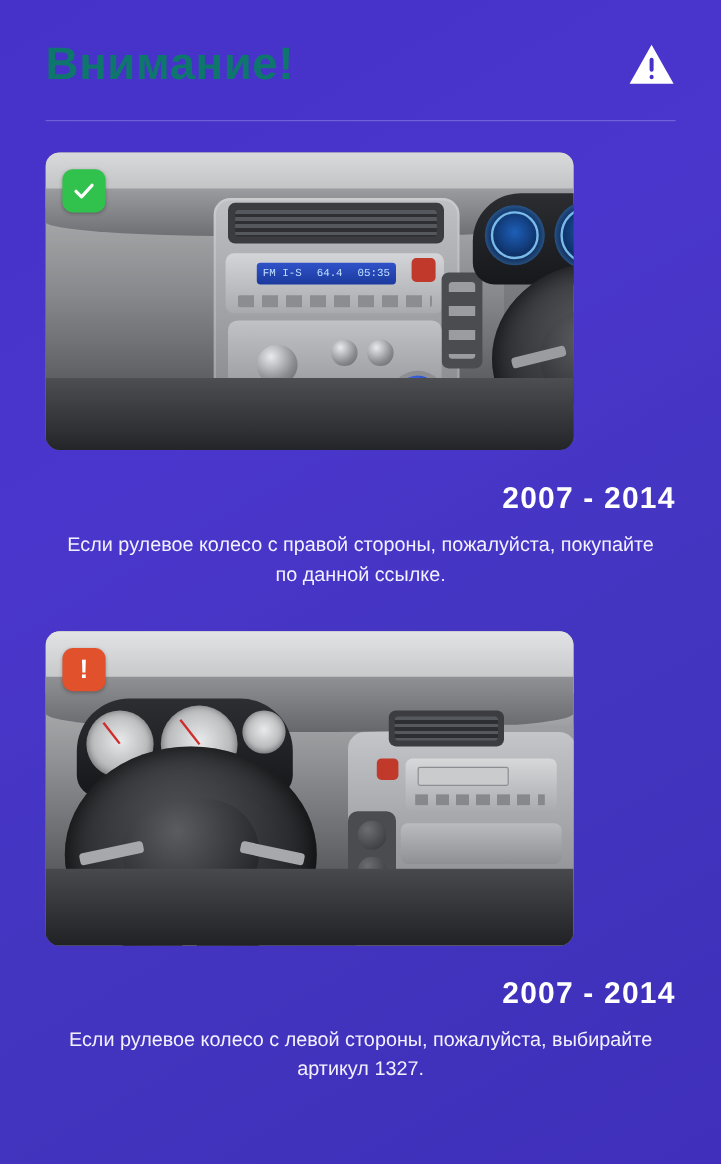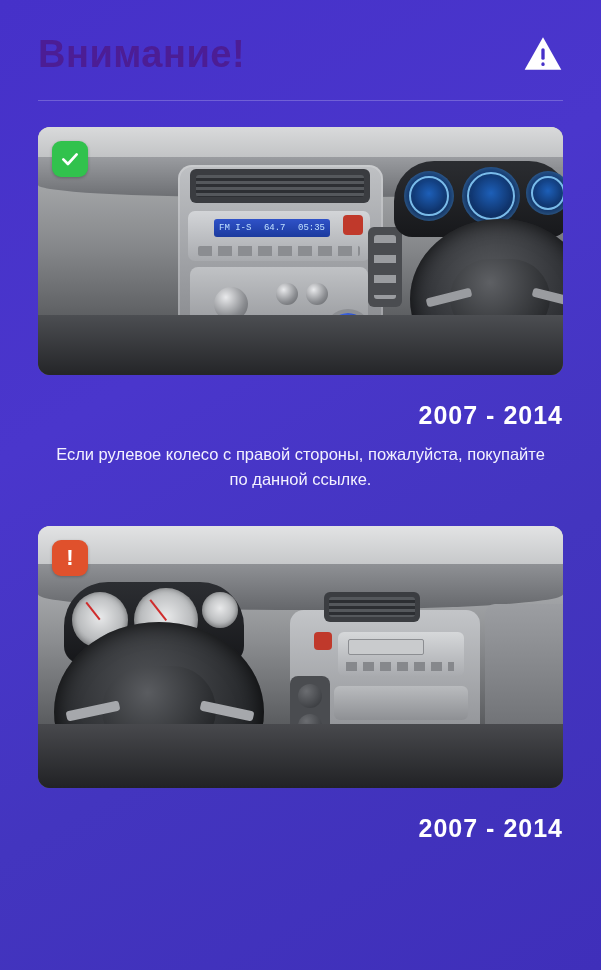--- a/index.html
+++ b/index.html
@@ -29,39 +29,39 @@
     align-items: center;
     justify-content: space-between;
     padding-top: 34px;
     padding-bottom: 26px;
   }
   .header-title {
     font-size: 38px;
     font-weight: bold;
     letter-spacing: 0.5px;
     line-height: 1;
-    color: #4c1d95;
+    color: #0f766e;
   }
   .warning-triangle {
     width: 40px;
     height: 40px;
     display: block;
   }
   .divider {
     height: 1px;
     background: rgba(255,255,255,0.22);
     margin: 0 0 26px 0;
   }
   
   .card {
     margin-bottom: 6px;
   }
   .photo {
     position: relative;
-    width: 525px;
+    width: 440px;
     height: 248px;
     border-radius: 12px;
     overflow: hidden;
     background: #8d8f93;
   }
   .photo.second {
     height: 262px;
   }
   .badge {
     position: absolute;
@@ -381,21 +381,21 @@
       <div class="scene">
         <div class="i1-bg"></div>
         <div class="i1-windshield"></div>
         <div class="i1-dashtop"></div>
         <div class="i1-door"></div>
         <div class="i1-centerstack"></div>
         <div class="i1-vents"></div>
         <div class="i1-radio">
           <div class="i1-screen">
             <span>FM I-S</span>
-            <span>64.7</span>
+            <span>64.4</span>
             <span>05:35</span>
           </div>
           <div class="i1-radio-btns"></div>
         </div>
         <div class="i1-redbtn"></div>
         <div class="i1-sidebtns"></div>
         <div class="i1-lowerpanel"></div>
         <div class="i1-knob k1"></div>
         <div class="i1-knob k2"></div>
         <div class="i1-knob k3"></div>
@@ -465,15 +465,16 @@
         <div class="i2-cknob c2"></div>
         <div class="i2-cknob c3"></div>
         <div class="i2-lowerbtns"></div>
         <div class="i2-dashdark"></div>
       </div>
       <div class="badge warn">
         <span class="excl">!</span>
       </div>
     </div>
     <div class="caption-year">2007 - 2014</div>
+    <div class="caption-text">Если рулевое колесо с левой стороны, пожалуйста, выбирайте артикул 1327.</div>
   </div>
 
 </div>
 
 </body></html>

